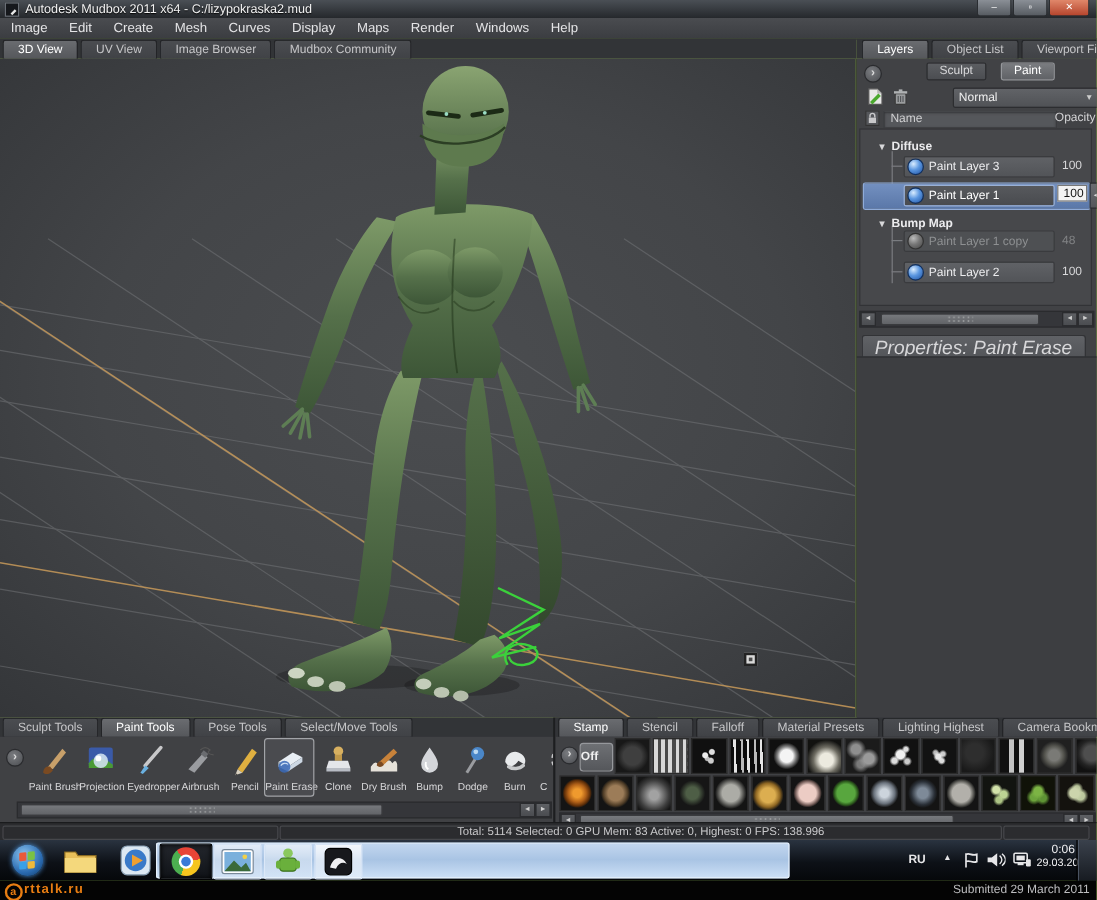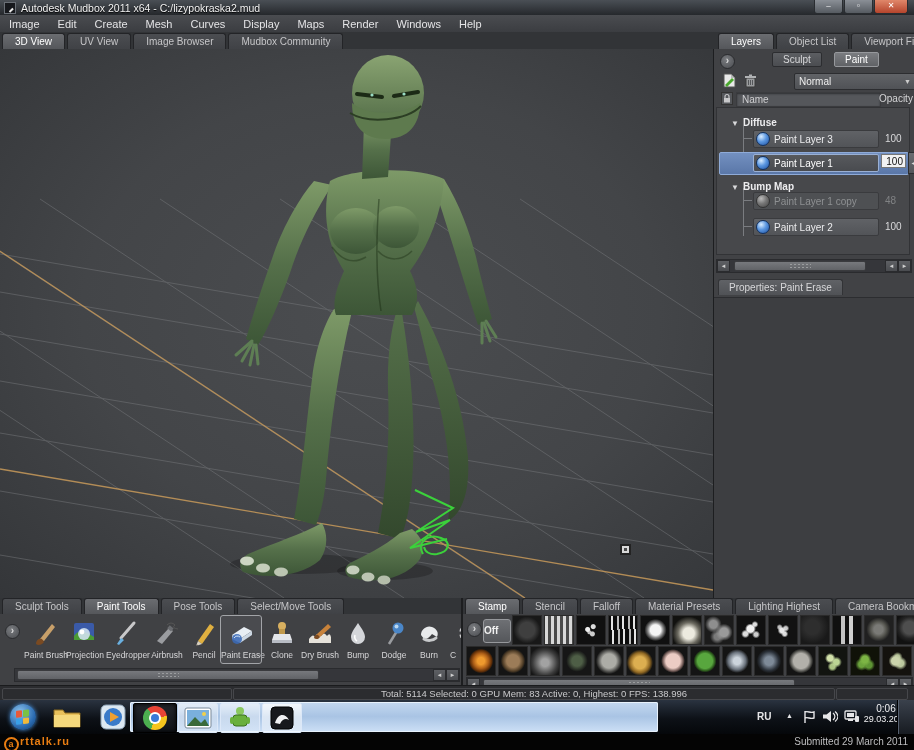--- a/index.html
+++ b/index.html
@@ -69,21 +69,21 @@
   .disabled .opval{color:#808284;}
   
   .hscroll{background:#35363a;border:1px solid #2a2b2e;display:flex;align-items:center;}
   .sbtn{width:11px;height:10px;background:linear-gradient(#5e6064,#4a4c50);border:1px solid #2a2b2e;
     color:#cfcfcf;font-size:6px;line-height:10px;text-align:center;flex:none;}
   .sthumb{height:8px;background:linear-gradient(#77797d,#616367);border:1px solid #3a3b3e;border-radius:2px;
     position:relative;}
   .sthumb::after{content:"";position:absolute;left:50%;top:1px;width:22px;height:6px;margin-left:-11px;
     background-image:radial-gradient(#9a9c9e 0.8px,transparent 1px);background-size:4px 3px;}
   .propstab{background:linear-gradient(#606266,#505256);border:1px solid #323336;border-bottom:none;
-    border-radius:3px 3px 0 0;font-size:10px;color:#d8d8da;padding:2px 10px;}
+    border-radius:3px 3px 0 0;font-size:16px;color:#d8d8da;padding:2px 10px;font-style:italic;}
   
   #toolspanel{left:0;top:598px;width:548px;height:87px;background:#404144;}
   #presetspanel{left:463px;top:598px;width:451px;height:87px;background:#404144;}
   #bp-divider{left:461px;top:598px;width:2px;height:87px;background:#1d1e20;}
   .bstrip{position:absolute;left:0;top:0;width:100%;height:16px;background:#323437;
     display:flex;align-items:flex-end;padding-left:2px;box-sizing:border-box;}
   .tool{position:absolute;top:20px;width:40px;text-align:center;}
   .tool .ticon{height:30px;display:flex;align-items:center;justify-content:center;}
   .tool .tlabel{font-size:8.5px;color:#d6d6d8;margin-top:2px;white-space:nowrap;}
   .tool.sel{outline:1px solid #a2a4a8;background:#4a4b4f;border-radius:2px;top:18px;padding:2px 0 3px;}

